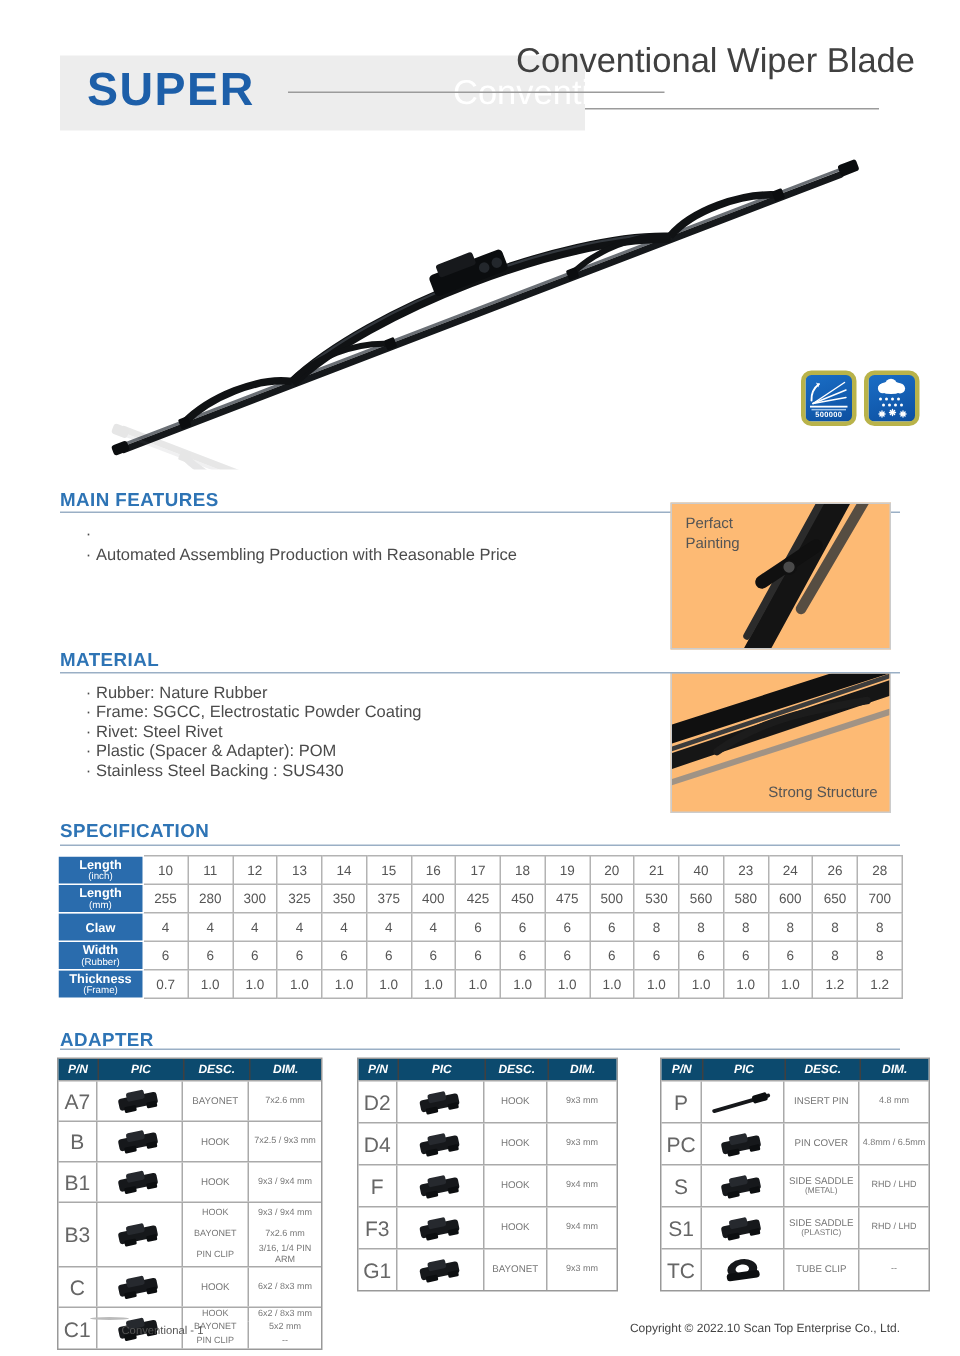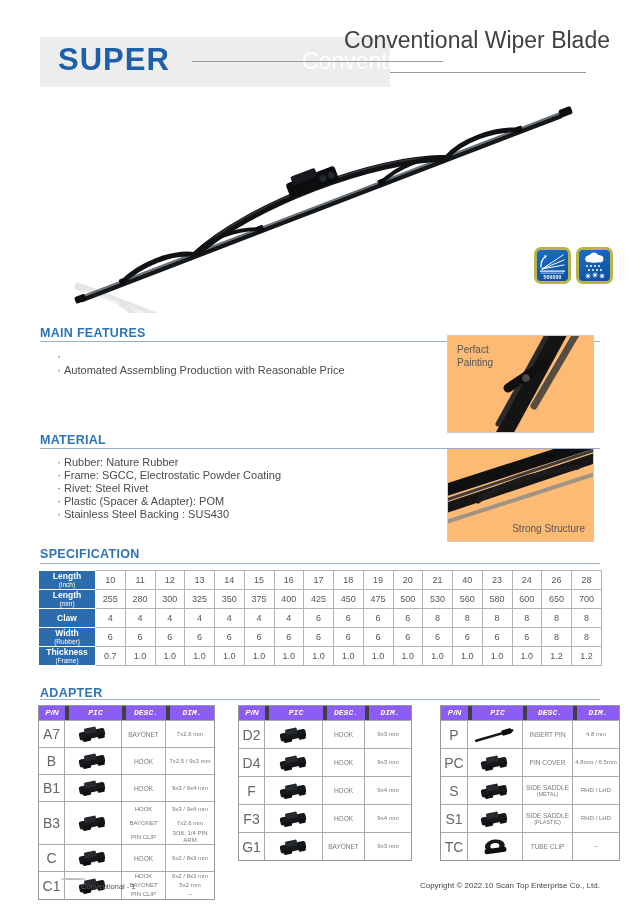--- a/index.html
+++ b/index.html
@@ -41,23 +41,23 @@
   td.rowhead{background:#2a6cad;border:1px solid #ffffff;}
   .rh-l{font-size:8.5px;font-weight:bold;color:#fff;line-height:9px;}
   .rh-s{font-size:6.5px;color:#fff;line-height:7px;}
   td.val{font-size:9px;color:#555;}
   
   .atable{position:absolute;top:705px;border:1px solid #999;background:#fff;}
   #at1{left:38px;width:175px;}
   #at2{left:238px;width:172px;}
   #at3{left:440px;width:178px;}
   .at-head{display:grid;grid-template-columns:var(--c1) var(--c2) var(--c3) 1fr;
-    background:#8b5cf6;color:#fff;font-style:italic;font-weight:bold;font-size:8px;
+    background:#0c4a6e;color:#fff;font-style:italic;font-weight:bold;font-size:8px;
     height:14px;line-height:14px;text-align:center;}
-  .at-head span + span{border-left:4px solid #404040;font-family:Liberation Mono, monospace;}
+  .at-head span + span{border-left:1px solid #404040;}
   .at-row{display:grid;grid-template-columns:var(--c1) var(--c2) 1fr;border-top:1px solid #aaa;min-height:26px;}
   #at2 .at-row,#at3 .at-row{min-height:27px;}
   .at-pn{display:flex;align-items:center;justify-content:center;font-size:14px;color:#666;border-right:1px solid #aaa;}
   .at-pic{display:flex;align-items:center;justify-content:center;border-right:1px solid #aaa;}
   .at-specs{display:grid;grid-template-columns:var(--c3) 1fr;grid-auto-rows:1fr;}
   .at-desc,.at-dim{display:flex;flex-direction:column;align-items:center;justify-content:center;
     font-size:6.5px;color:#777;text-align:center;line-height:7px;}
   .at-desc{border-right:1px solid #aaa;}
   .at-dim{font-size:6px;}
   .multi .at-desc,.multi .at-dim{font-size:6px;min-height:9px;}

